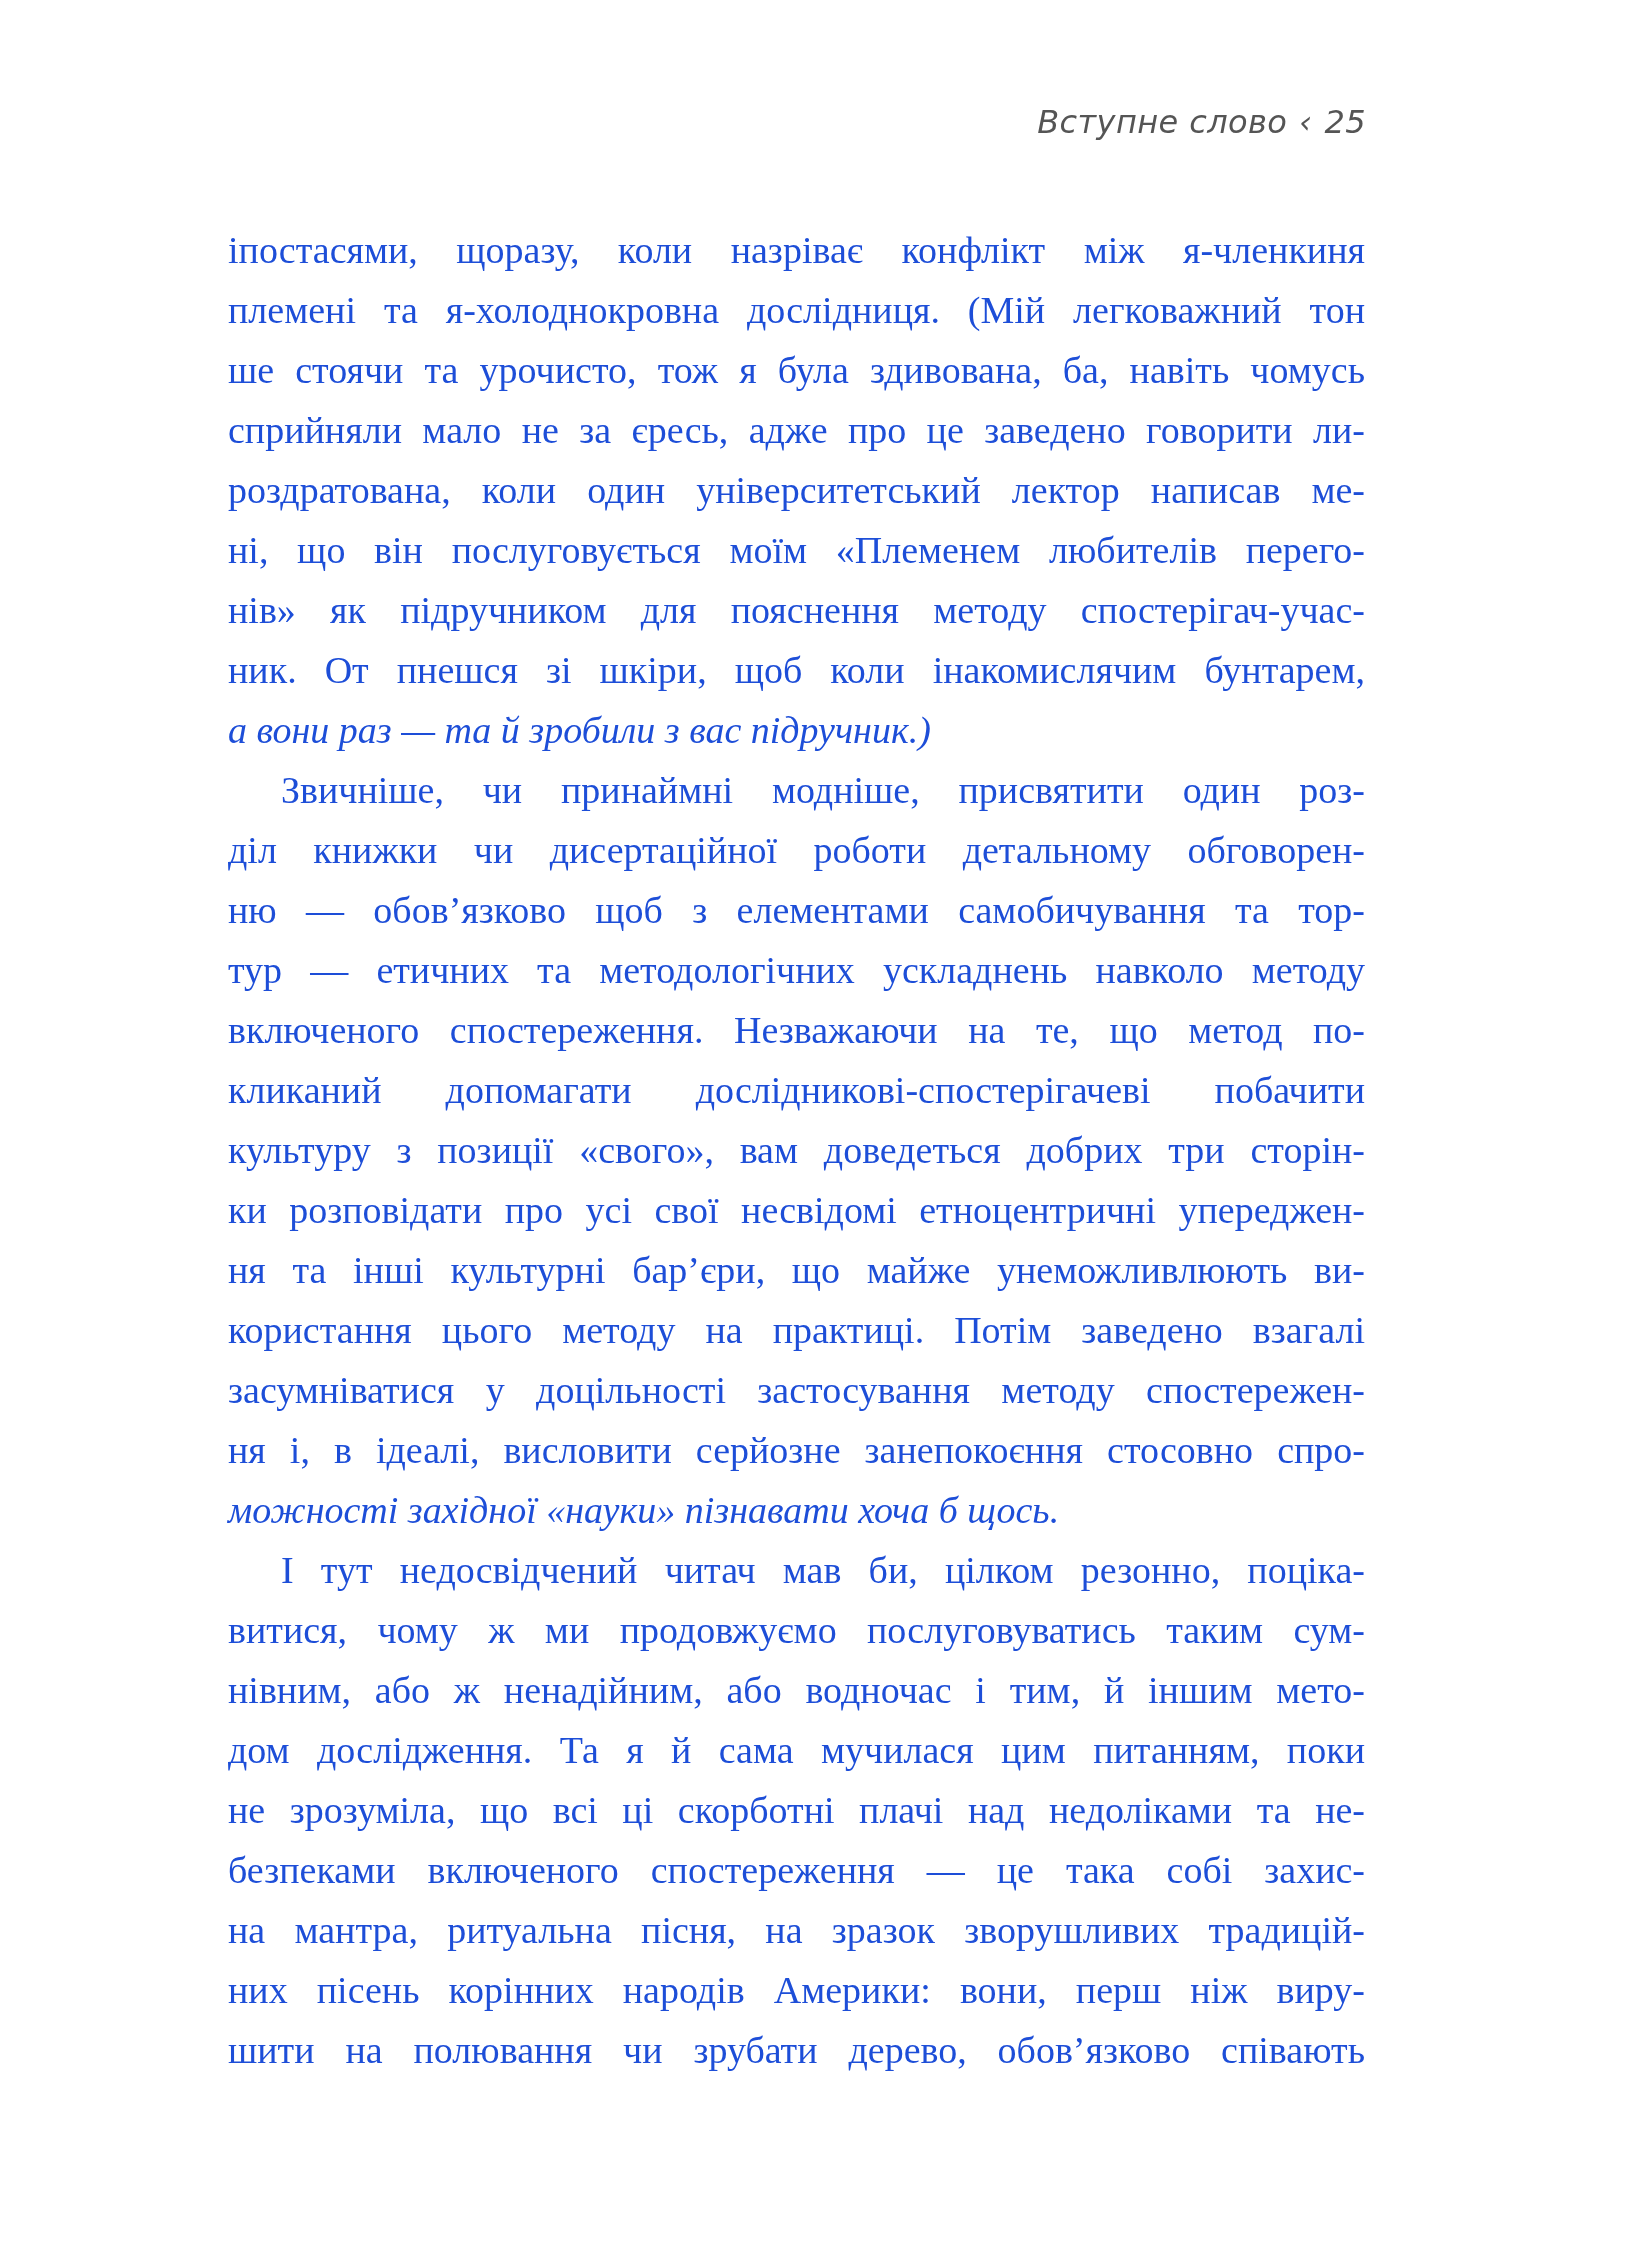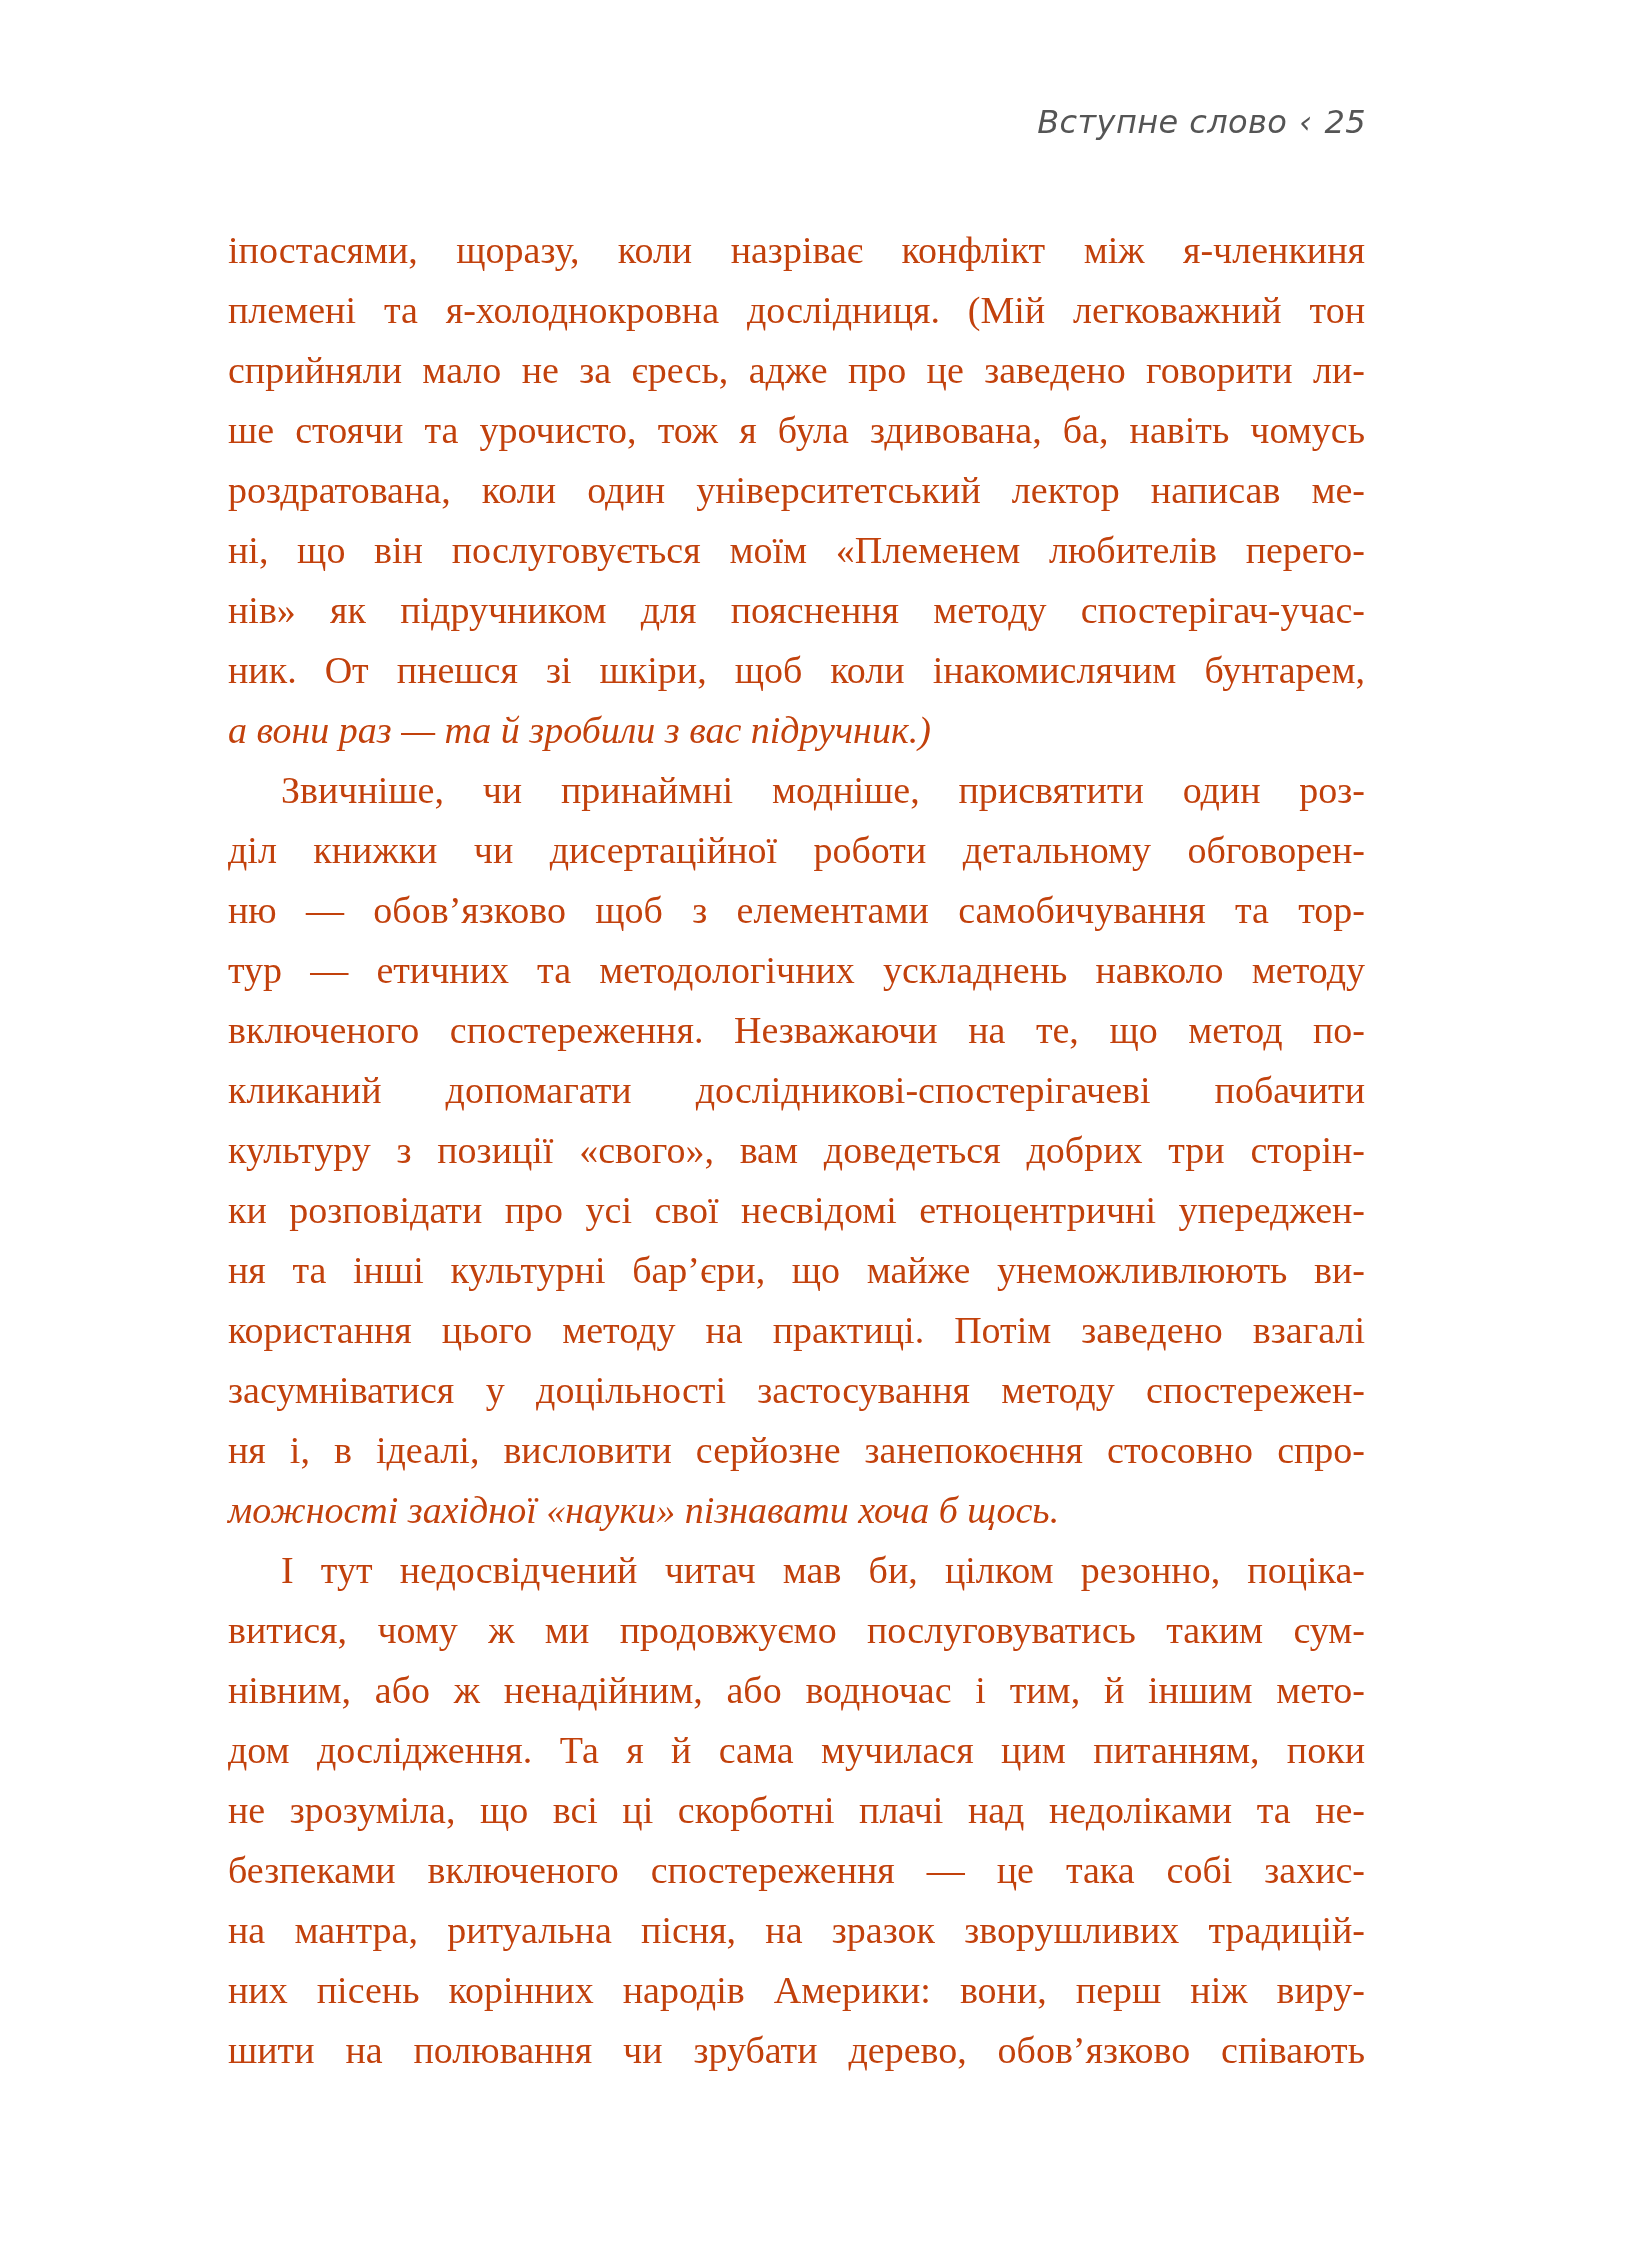--- a/index.html
+++ b/index.html
@@ -6,21 +6,21 @@
   body { width: 1638px; height: 2261px; position: relative; overflow: hidden; }
   .page { position: absolute; left: 0; top: 0; width: 1638px; height: 2261px; background: #fff; }
   .running-head {
     position: absolute; top: 101px; left: 939px; width: 427px;
     text-align: right; font-family: "DejaVu Sans", sans-serif;
     font-size: 32px; color: #555555; letter-spacing: 0.4px; line-height: 43px; font-style: italic;
   }
   .running-head .sep { display: inline-block; margin: 0 12px; color: #555; }
   .body-text {
     position: absolute; left: 228px; top: 220px; width: 1137px;
-    font-family: "Liberation Serif", serif; font-size: 38px; color: #c2410c;
+    font-family: "Liberation Serif", serif; font-size: 38px; color: #1d4ed8;
   }
   .line {
     display: block; height: 60px; line-height: 60px; white-space: nowrap;
     text-align: justify; text-align-last: justify;
     transform-origin: left center;
   }
   .line.last { text-align-last: left; font-style: italic; }
   .line.indent { padding-left: 53px; font-family: Liberation Serif, serif; }
 </style>
 </head>
@@ -29,22 +29,22 @@
 <div class="page">
   <div class="running-head">
     <span>Вступне слово</span><span class="sep">‹</span><span>25</span>
   </div>
 
   <div class="body-text">
 
     <div>
       <span class="line">іпостасями, щоразу, коли назріває конфлікт між я-членкиня</span>
       <span class="line">племені та я-холоднокровна дослідниця. (Мій легковажний тон</span>
+      <span class="line">ше стоячи та урочисто, тож я була здивована, ба, навіть чомусь</span>
       <span class="line">сприйняли мало не за єресь, адже про це заведено говорити ли-</span>
-      <span class="line">ше стоячи та урочисто, тож я була здивована, ба, навіть чомусь</span>
       <span class="line">роздратована, коли один університетський лектор написав ме-</span>
       <span class="line">ні, що він послуговується моїм «Племенем любителів перего-</span>
       <span class="line">нів» як підручником для пояснення методу спостерігач-учас-</span>
       <span class="line">ник. От пнешся зі шкіри, щоб коли інакомислячим бунтарем,</span>
       <span class="line last" style="width: 1137px;">а вони раз — та й зробили з вас підручник.)</span>
     </div>
 
     <div>
       <span class="line indent">Звичніше, чи принаймні модніше, присвятити один роз-</span>
       <span class="line">діл книжки чи дисертаційної роботи детальному обговорен-</span>

